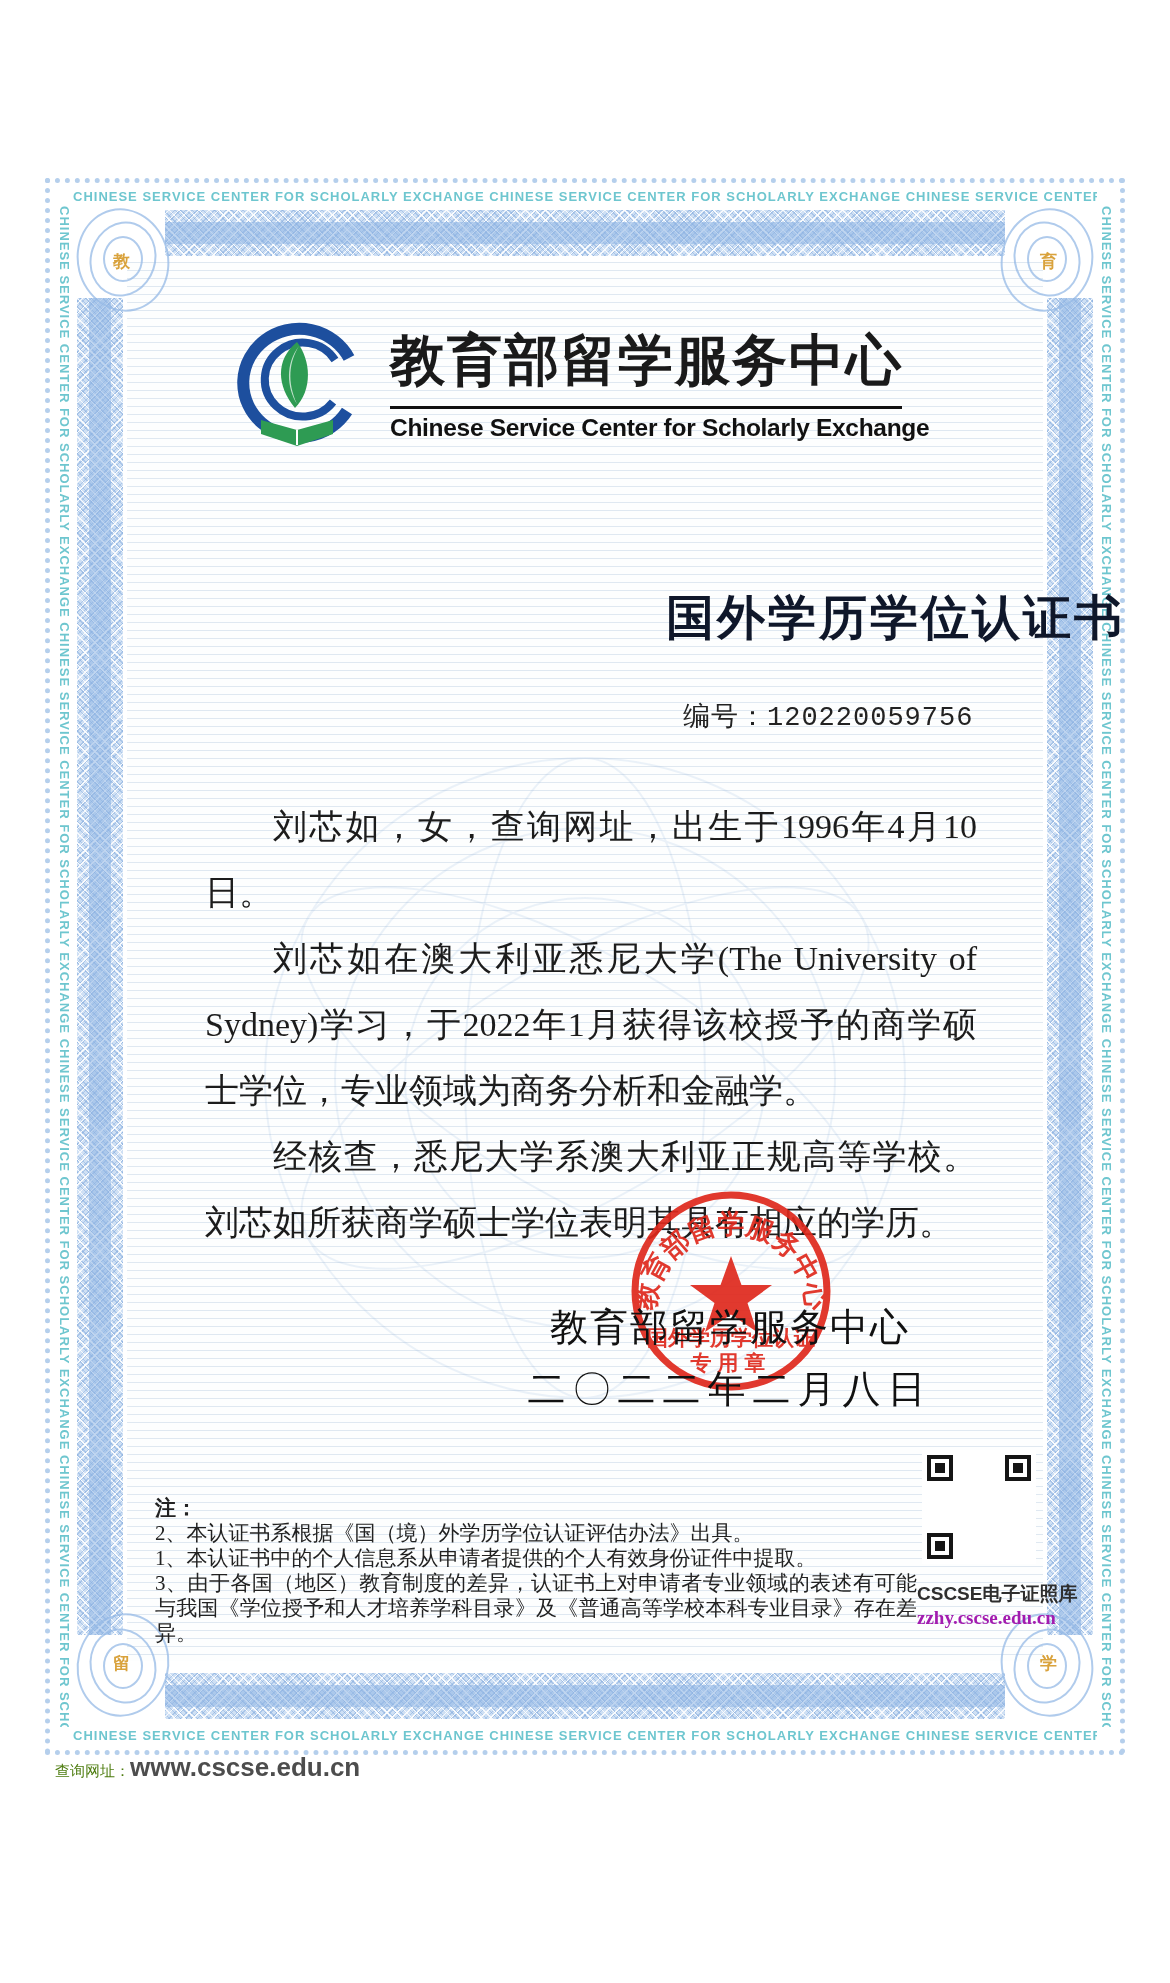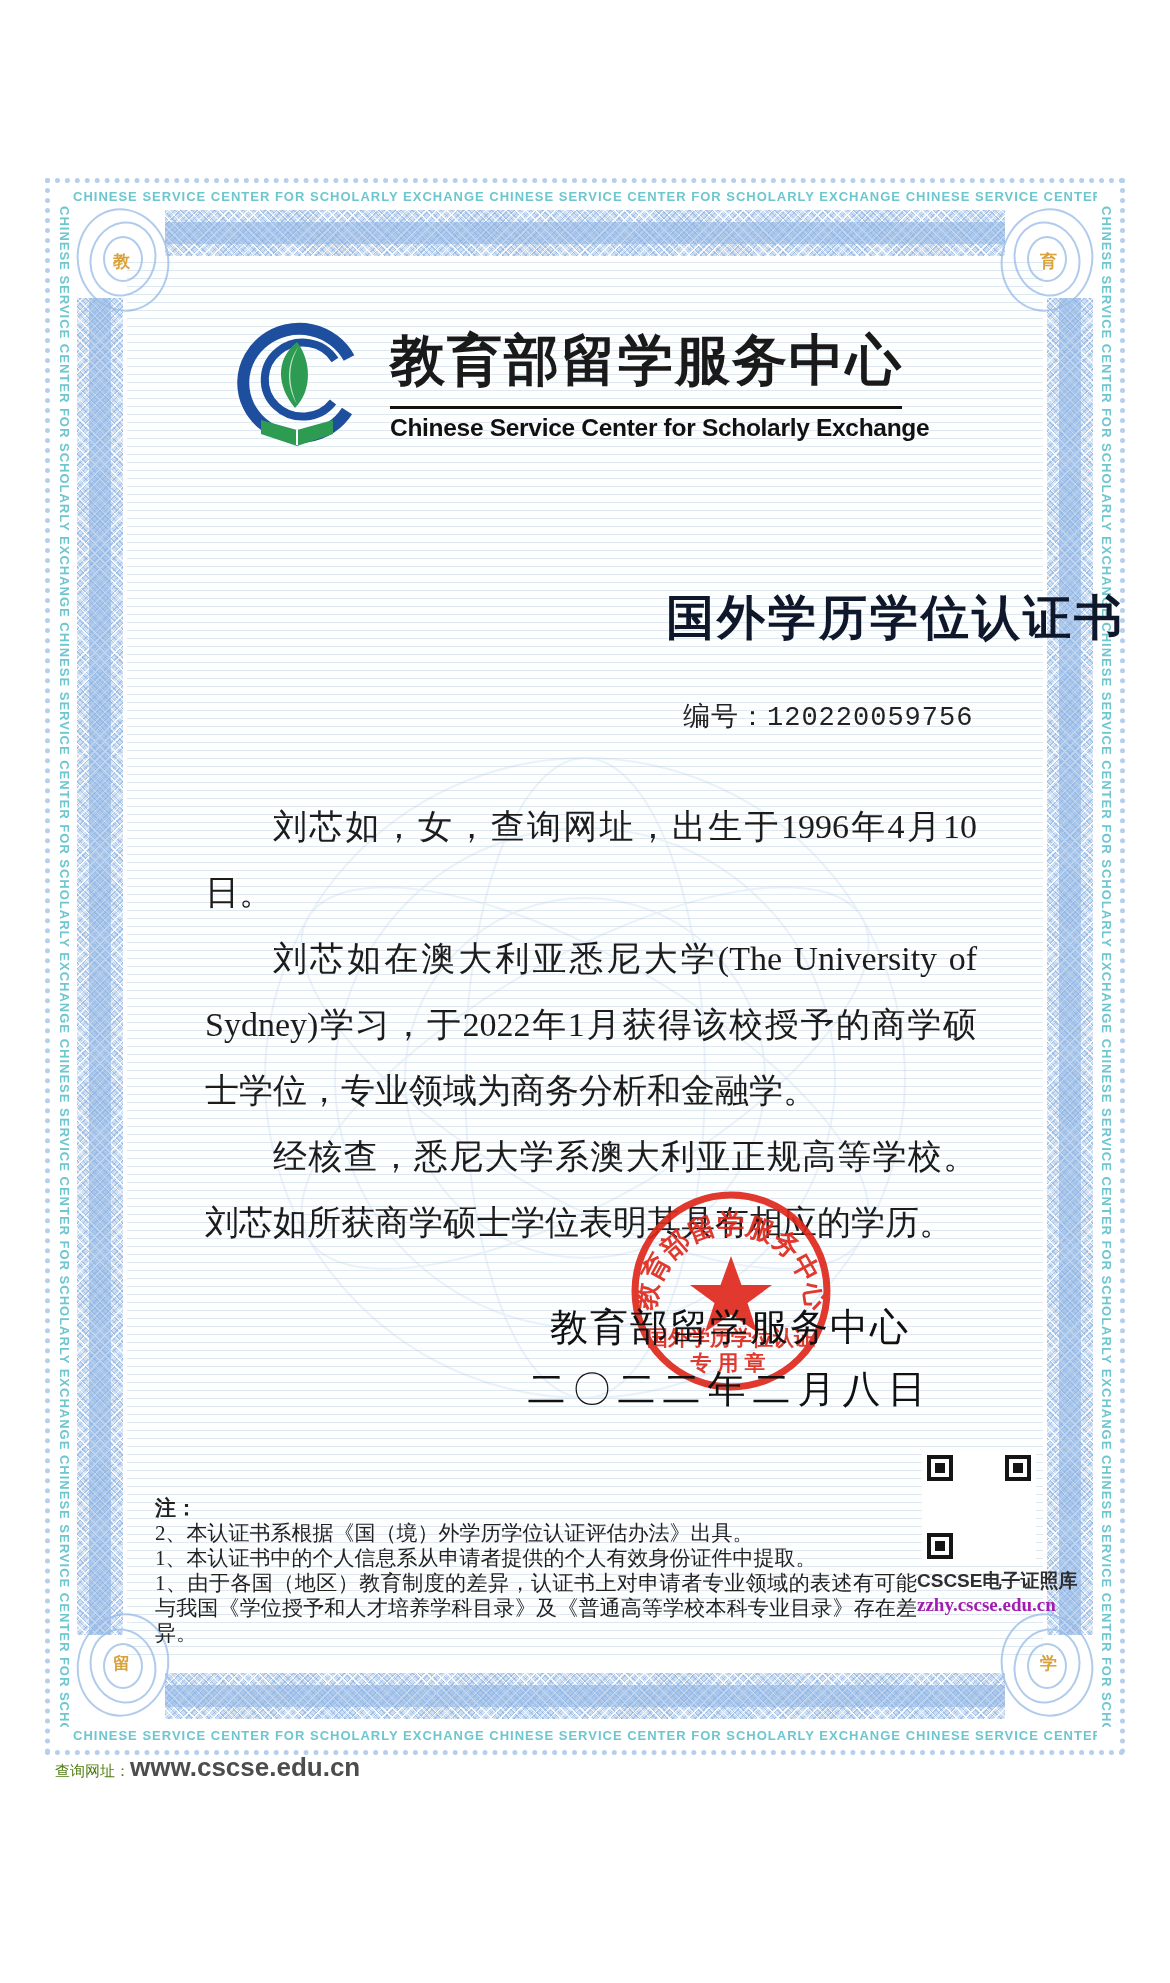--- a/index.html
+++ b/index.html
@@ -86,21 +86,21 @@
   .qr { position:relative; width:114px; height:114px; margin:0 auto; background:#fff; border:4px solid #fff;
     background-image:
       repeating-linear-gradient(0deg,  #151515 0 4px, transparent 4px 8px, #151515 8px 10px, transparent 10px 15px),
       repeating-linear-gradient(90deg, #151515 0 4px, transparent 4px 9px, #151515 9px 12px, transparent 12px 16px);
     background-blend-mode:screen; }
   .qr .mask { position:absolute; inset:0;
       background:repeating-linear-gradient(90deg, transparent 0 7px, rgba(255,255,255,.92) 7px 10px, transparent 10px 19px, rgba(255,255,255,.92) 19px 21px); }
   .finder { position:absolute; width:26px; height:26px; border:4px solid #151515; background:#fff; }
   .finder::after { content:""; position:absolute; left:4px; top:4px; width:10px; height:10px; background:#151515; }
   .f-tl { left:1px; top:1px; } .f-tr { right:1px; top:1px; } .f-bl { left:1px; bottom:1px; }
-  .qr-cap1 { margin-top:4px; font-family:"Liberation Sans",sans-serif; font-size:19px; font-weight:bold;
+  .qr-cap1 { margin-top:17px; font-family:"Liberation Sans",sans-serif; font-size:19px; font-weight:bold;
              color:#2e2e2e; white-space:nowrap; }
   .qr-cap2 { font-family:Liberation Serif, serif; font-size:19px; font-weight:bold; color:#a21caf;
              white-space:nowrap;text-align:center; }
 
   
   .notes { position:absolute; left:110px; top:1318px; width:762px; font-size:21px; color:#222;
            line-height:25px; }
   .notes .note-label { font-weight:bold; }
   .notes p { margin:0; text-align:justify; }
 
@@ -218,21 +218,21 @@
         <div class="finder f-bl"></div>
       </div>
       <div class="qr-cap1">CSCSE电子证照库</div>
       <div class="qr-cap2">zzhy.cscse.edu.cn</div>
     </div>
 
     <div class="notes">
       <p class="note-label">注：</p>
       <p>2、本认证书系根据《国（境）外学历学位认证评估办法》出具。</p>
       <p>1、本认证书中的个人信息系从申请者提供的个人有效身份证件中提取。</p>
-      <p>1、由于各国（地区）教育制度的差异，认证书上对申请者专业领域的表述有可能与我国《学位授予和人才培养学科目录》及《普通高等学校本科专业目录》存在差异。</p>
+      <p>3、由于各国（地区）教育制度的差异，认证书上对申请者专业领域的表述有可能与我国《学位授予和人才培养学科目录》及《普通高等学校本科专业目录》存在差异。</p>
     </div>
   </div>
 
   <div class="query">
     <span class="q-label">查询网址：</span><span class="q-url">www.cscse.edu.cn</span>
   </div>
 
 </div>
 
 </body></html>

